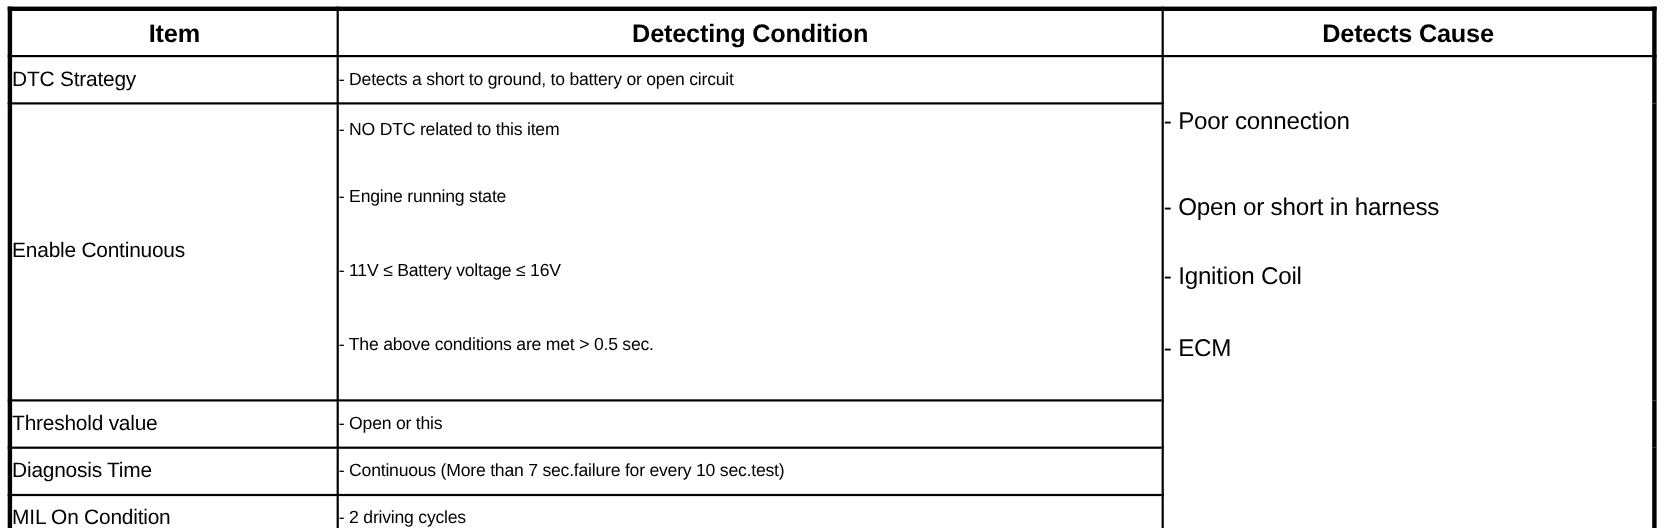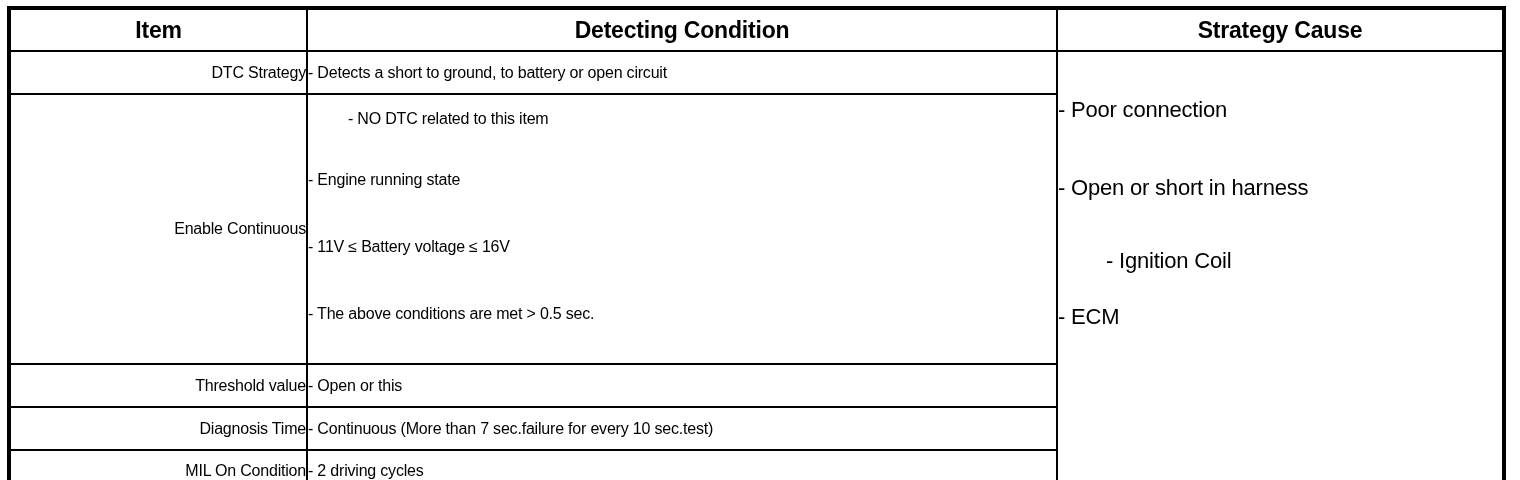--- a/index.html
+++ b/index.html
@@ -44,22 +44,22 @@
   th.hdr {
     text-align: center;
     font-size: 23px;
     font-weight: bold;
     letter-spacing: -0.2px;
     height: 40px;
     line-height: 40px;
     white-space: nowrap;
   }
   td.item-cell {
-    text-align: right;
-    font-size: 16px;
+    text-align: left;
+    font-size: 19px;
     font-weight: normal;
     letter-spacing: -0.2px;
     white-space: nowrap;
   }
   td.detect-cell {
     text-align: left;
     font-size: 16px;
     letter-spacing: -0.2px;
     padding-left: 10px;
     white-space: nowrap;
@@ -81,58 +81,58 @@
   }
   .bullet-list li {
     white-space: nowrap;
     line-height: 26px;
   }
   
   .enable-list li {
     height: 67px;
     line-height: 36px;
   }
-  .enable-list li:first-child { padding-top: 6px; height: 61px; margin-left: 40px; }
+  .enable-list li:first-child { padding-top: 6px; height: 61px; }
 
   
   .cause-list {
     margin: 0;
     padding: 0;
     list-style: none;
     position: relative;
     height: 100%;
   }
   .cause-list li {
     position: absolute;
     left: 0;
     white-space: nowrap;
     line-height: 26px;
   }
   .cause-pos-0 { top: 45px; }
   .cause-pos-1 { top: 123px; }
-  .cause-pos-2 { top: 196px; margin-left: 48px; }
+  .cause-pos-2 { top: 186px; }
   .cause-pos-3 { top: 252px; }
 </style>
 </head>
 <body>
 
 <div class="sheet">
 
   <table class="dtc-table">
     <colgroup>
       <col class="c-item">
       <col class="c-detect">
       <col class="c-cause">
     </colgroup>
 
     <thead>
       <tr>
         <th class="hdr">Item</th>
         <th class="hdr">Detecting Condition</th>
-        <th class="hdr">Strategy Cause</th>
+        <th class="hdr">Detects Cause</th>
       </tr>
     </thead>
 
     <tbody>
 
       <tr class="row-h-small">
         <td class="item-cell">DTC Strategy</td>
         <td class="detect-cell">
           <span>-  Detects a short to ground, to battery or open circuit</span>
         </td>

